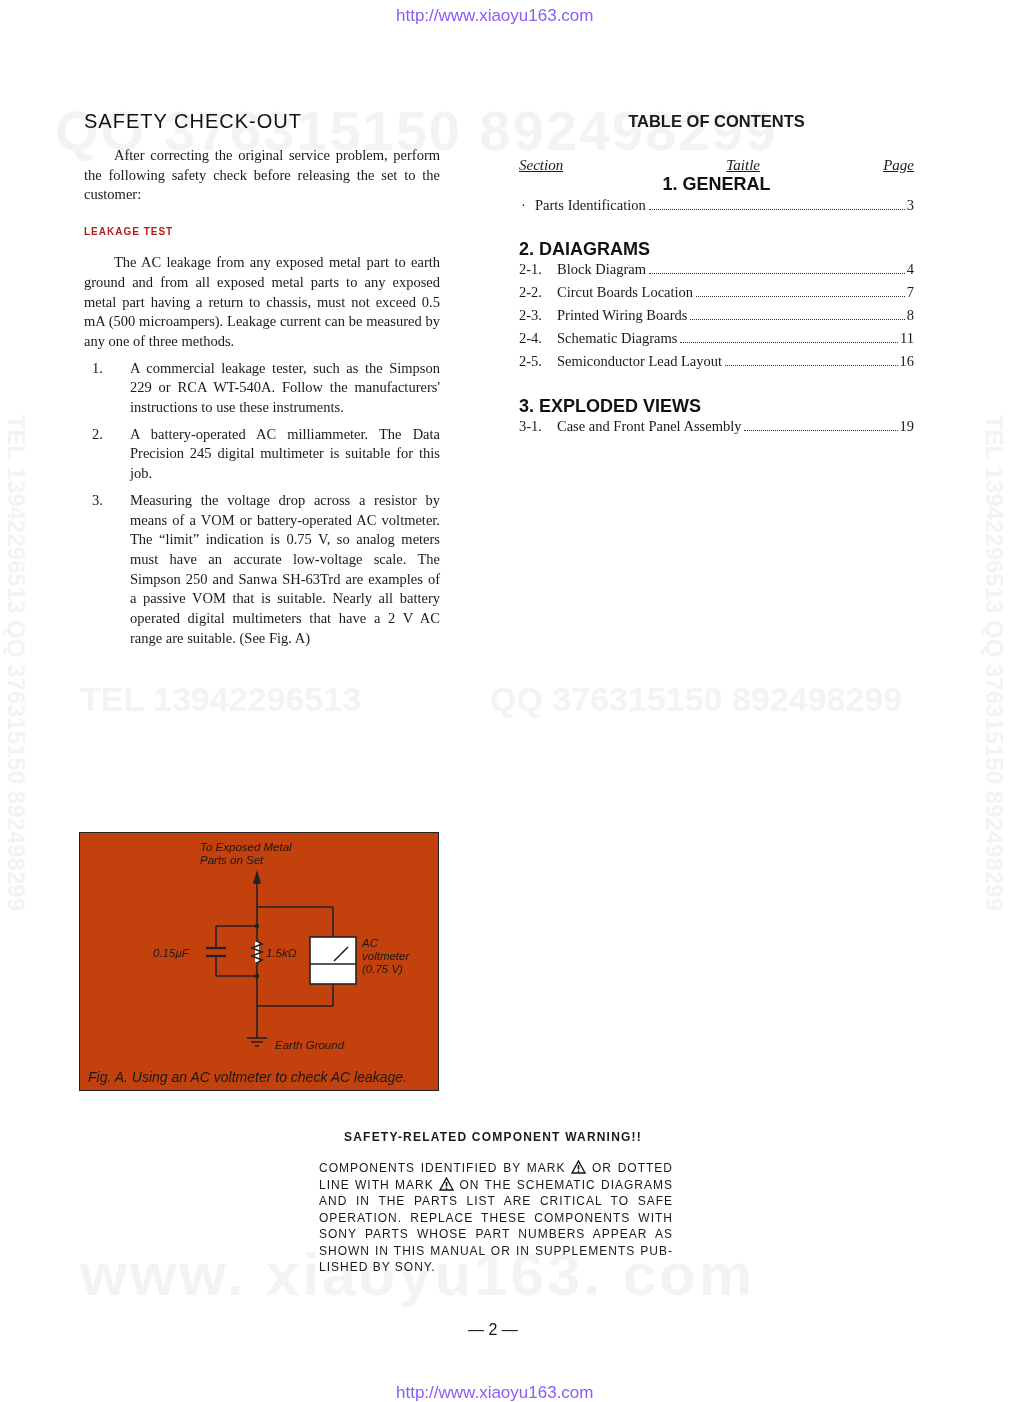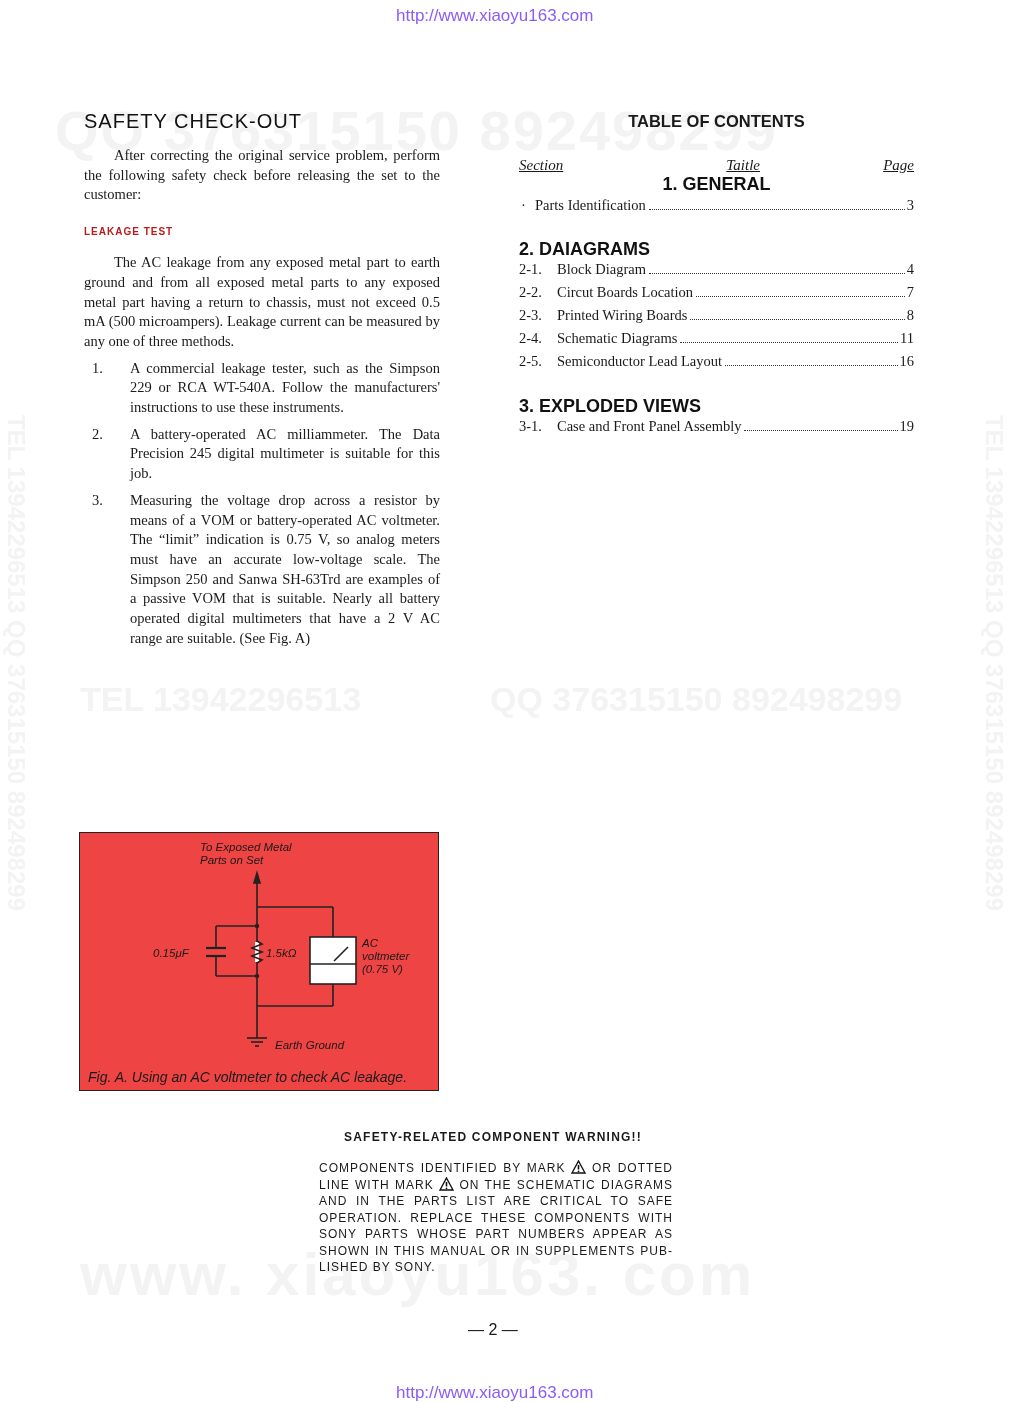--- a/index.html
+++ b/index.html
@@ -19,21 +19,21 @@
 
   .toc { font-family:"Liberation Serif", serif; color:#1a1a1a; }
   .toc-head { font-family:"Liberation Serif", serif; font-style:italic; text-decoration:underline; font-size:15px; }
   .toc-sec { font-family:"Liberation Sans", sans-serif; font-weight:bold; font-size:18px; color:#111; }
   .toc-row { display:flex; align-items:baseline; font-size:14.5px; height:23px; }
   .toc-row .no { width:38px; flex:none; }
   .toc-row .lbl { flex:none; white-space:nowrap; }
   .toc-row .dots { flex:1; border-bottom:1.5px dotted #333; margin:0 2px 4px 3px; height:0; }
   .toc-row .pg { flex:none; }
 
-  .fig { border:1.5px solid #222; background:#ef4444; z-index:1; }
+  .fig { border:1.5px solid #222; background:#c2410c; z-index:1; }
   .fig-caption { font-family:"Liberation Sans", sans-serif; font-style:italic; font-size:14px; }
   .fig-label { font-family:"Liberation Sans", sans-serif; font-style:italic; font-size:11.5px; line-height:13px; }
 
   .warn-title { font-family:"Liberation Sans", sans-serif; font-weight:bold; font-size:12px; letter-spacing:1.2px; }
   .warn-body { font-family:"Liberation Sans", sans-serif; font-weight:normal; font-size:12px; line-height:16.5px; letter-spacing:1px; text-align:justify; text-align-last:left; }
   .tri { display:inline-block; vertical-align:-2px; }
   .pagenum { font-family:"Liberation Sans", sans-serif; font-size:16px; }
 </style>
 </head>
 <body>

